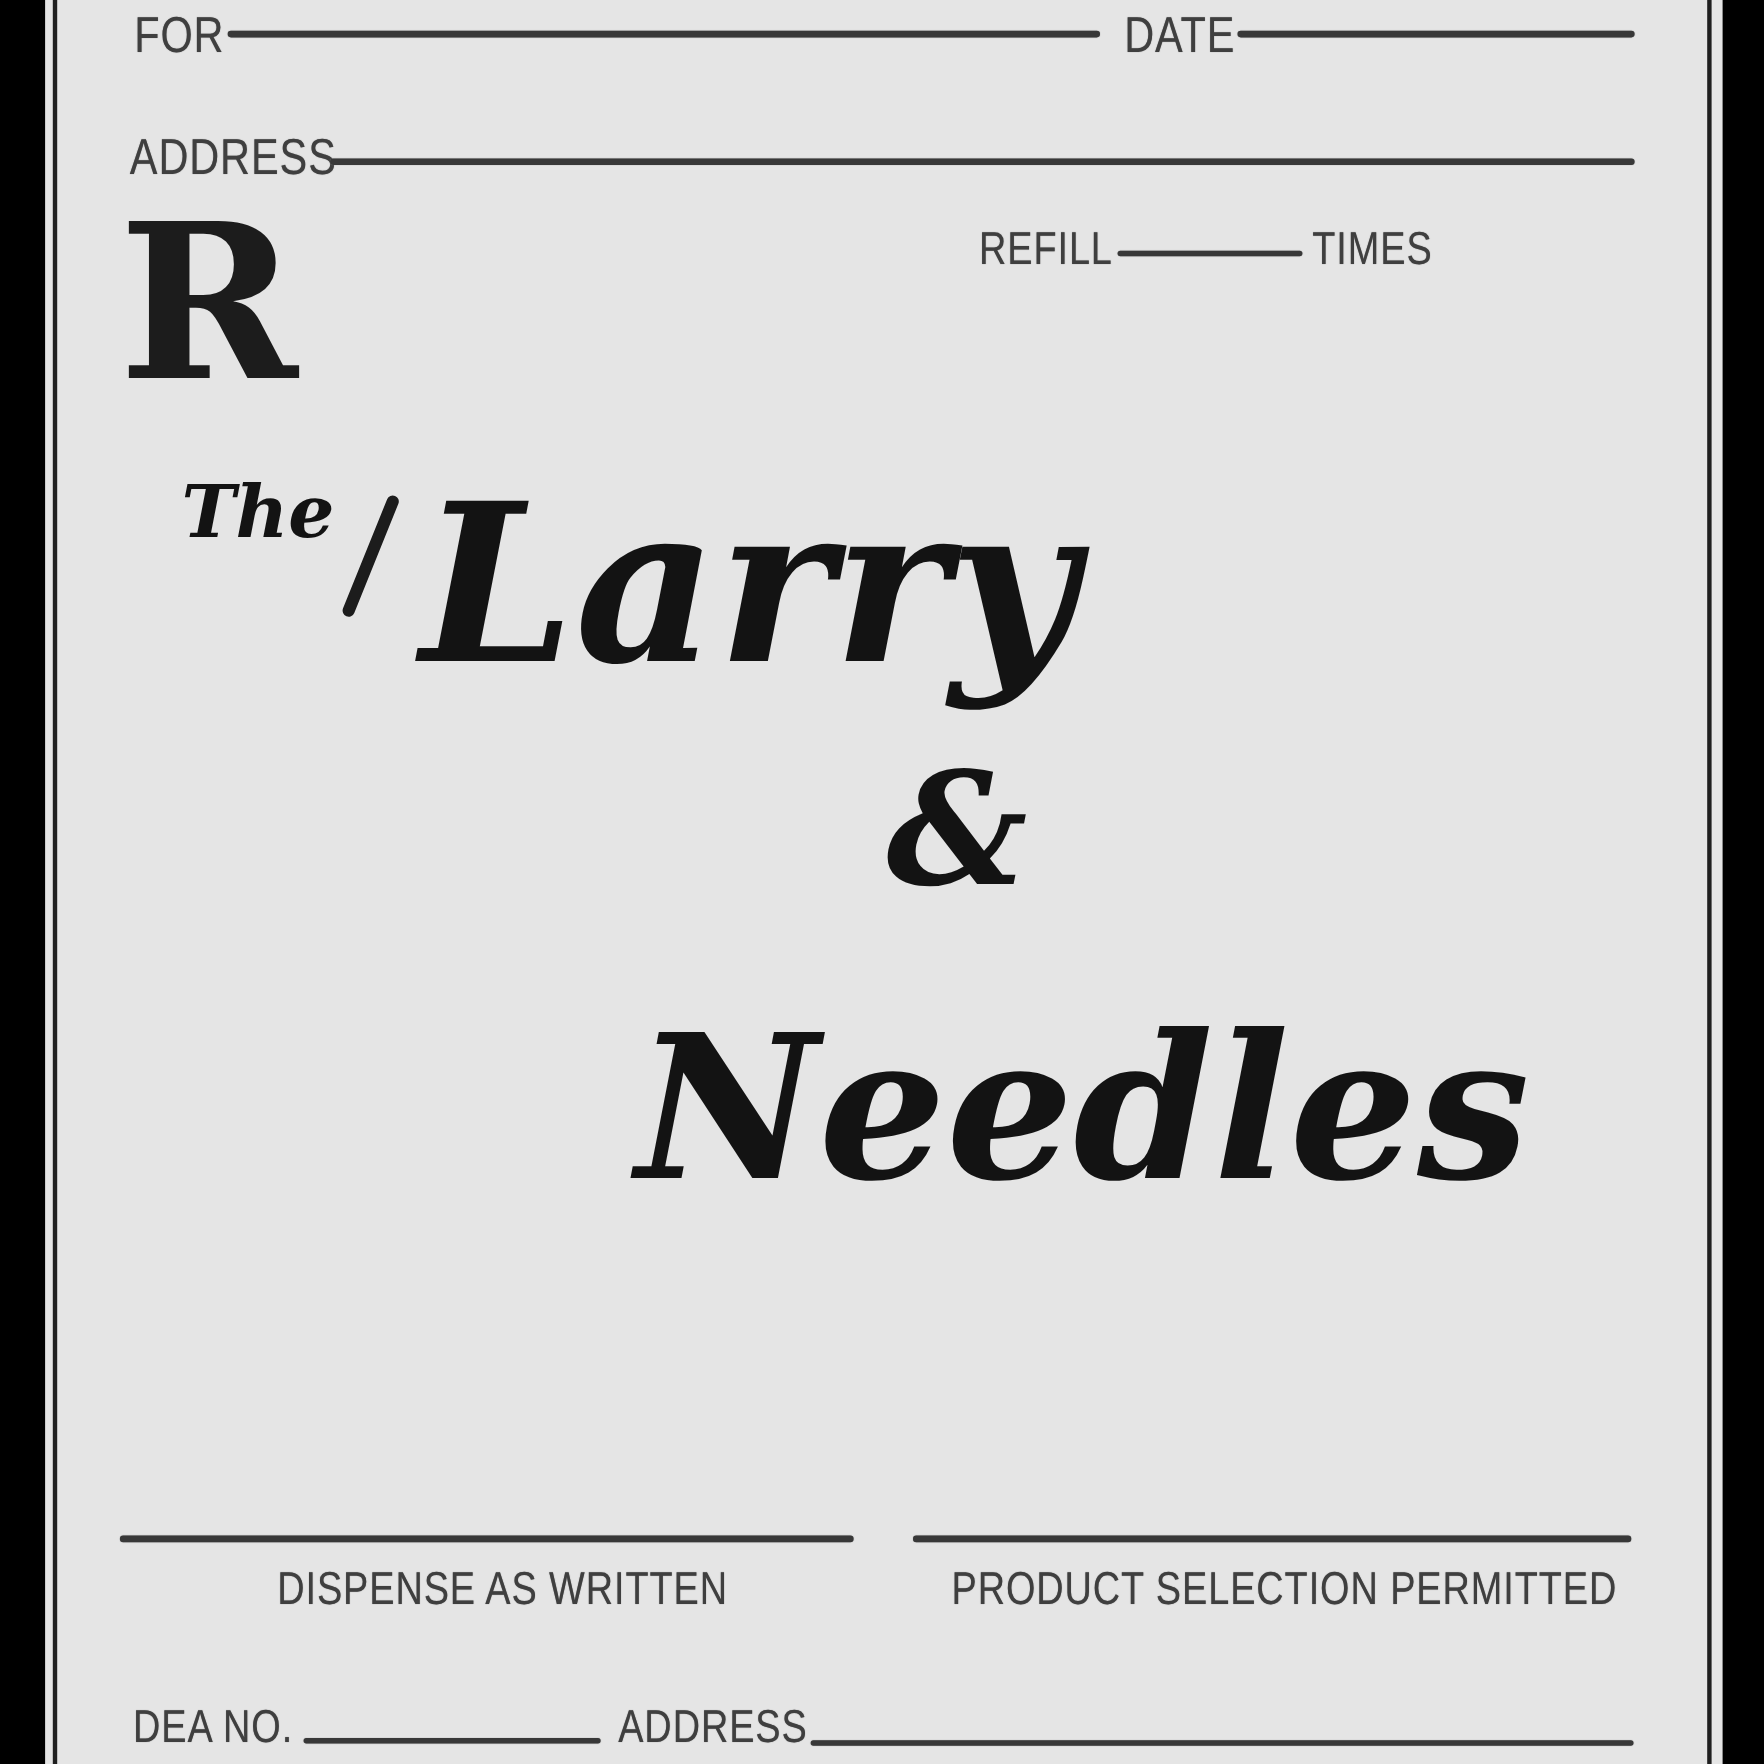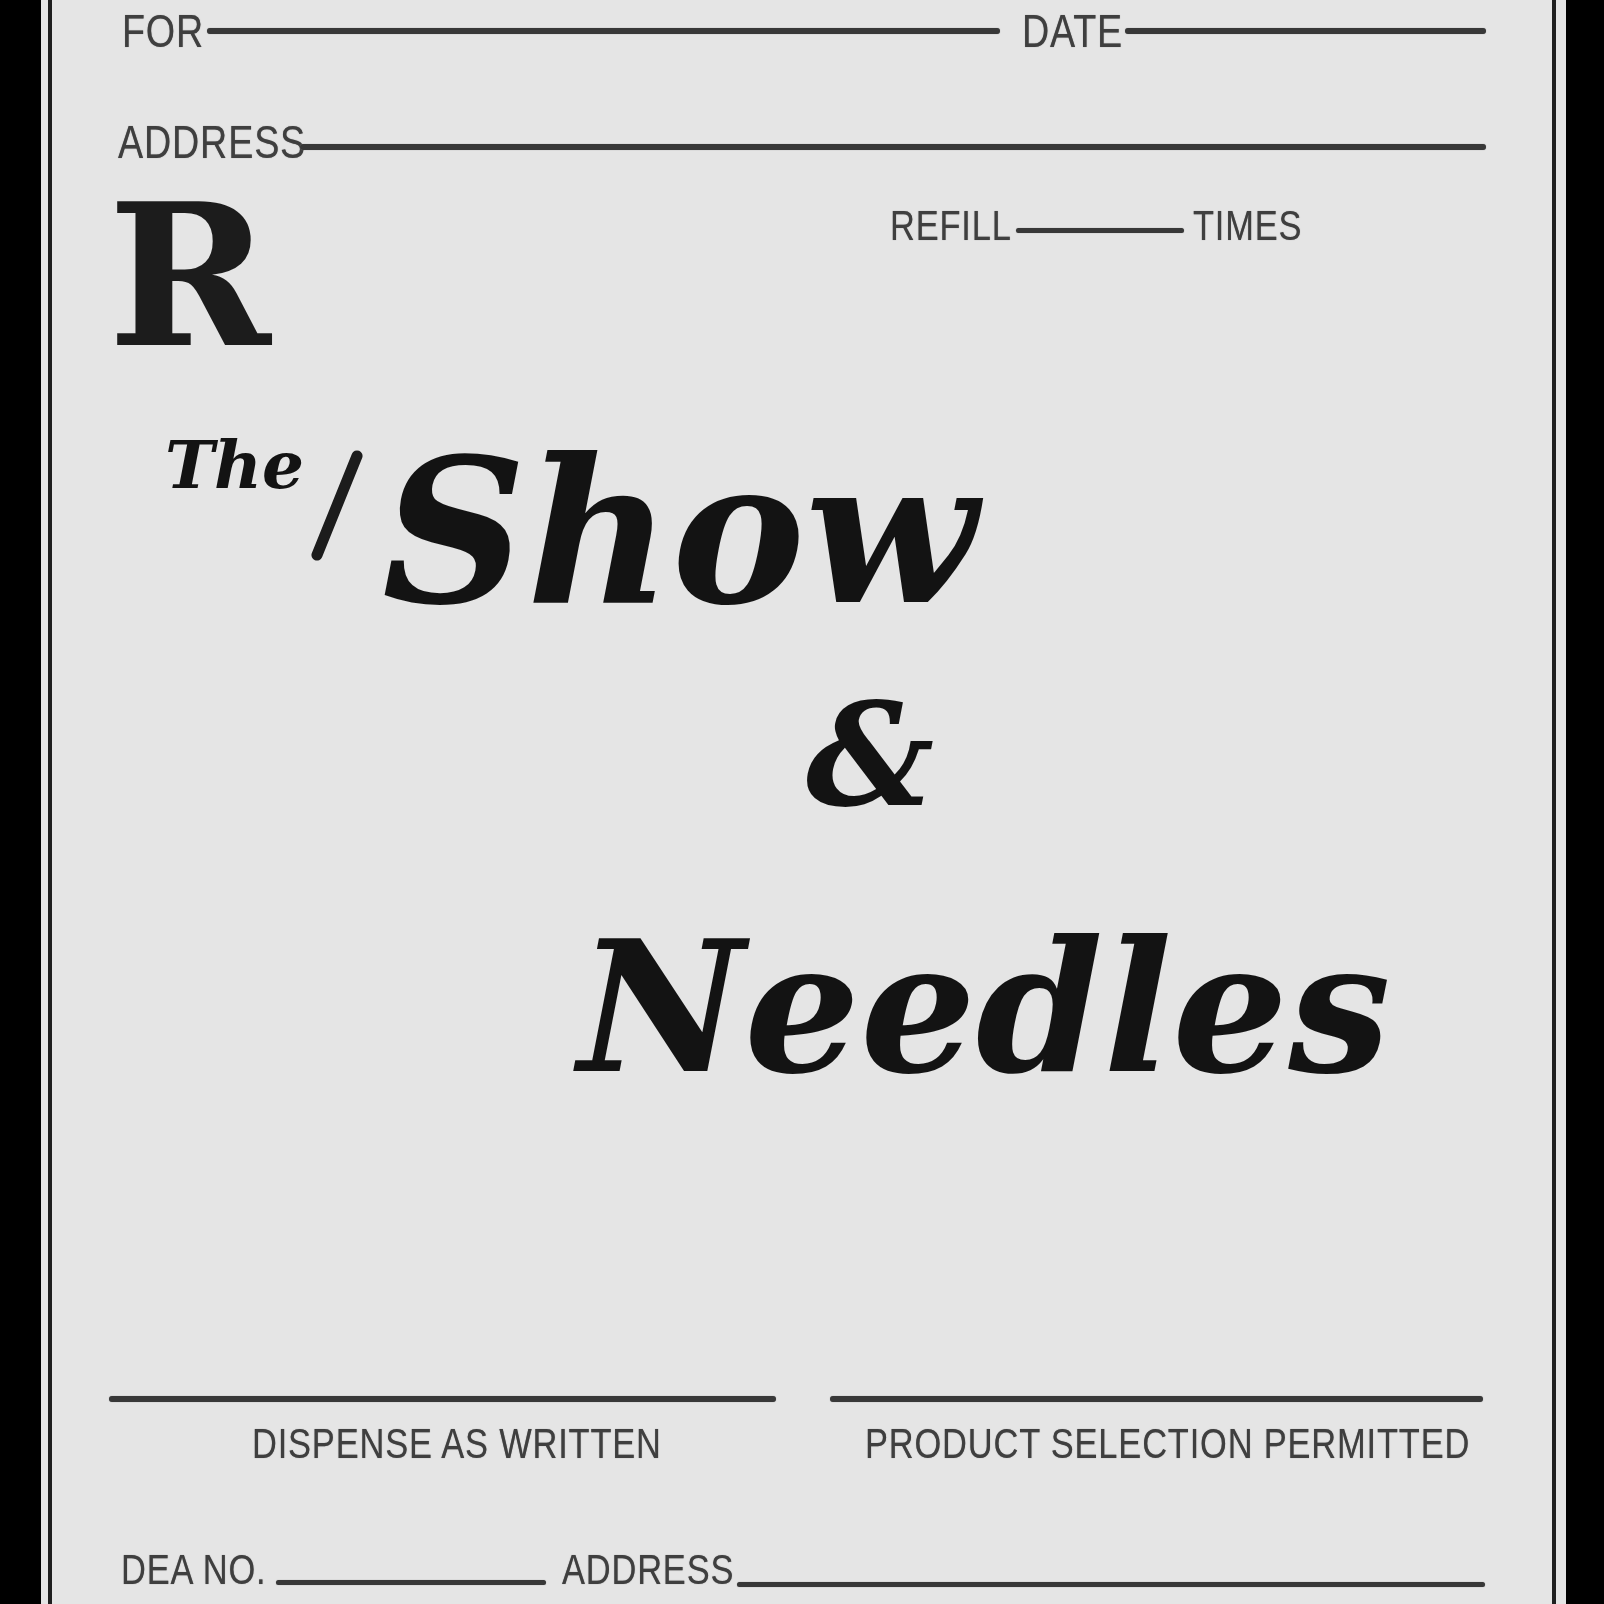--- a/index.html
+++ b/index.html
@@ -101,21 +101,21 @@
 
   <div class="rx"><span>R</span>
     <div class="rx-slash"></div>
   </div>
 
   <div class="label small" style="left:890px; top:202px;">REFILL</div>
   <div class="rule" style="left:1016px; top:228px; width:168px; height:5px;"></div>
   <div class="label small" style="left:1193px; top:202px;">TIMES</div>
 
   <div class="script the">The</div>
-  <div class="script larry">Show</div>
+  <div class="script larry">Larry</div>
   <div class="script amp">&amp;</div>
   <div class="script needles">Needles</div>
 
   <div class="rule" style="left:109px; top:1396px; width:667px;"></div>
   <div class="label small" style="left:252px; top:1420px;">DISPENSE  AS  WRITTEN</div>
   <div class="rule" style="left:830px; top:1396px; width:653px;"></div>
   <div class="label small" style="left:865px; top:1420px;">PRODUCT SELECTION PERMITTED</div>
 
   <div class="label small" style="left:121px; top:1546px;">DEA NO.</div>
   <div class="rule" style="left:276px; top:1580px; width:270px; height:5px;"></div>

